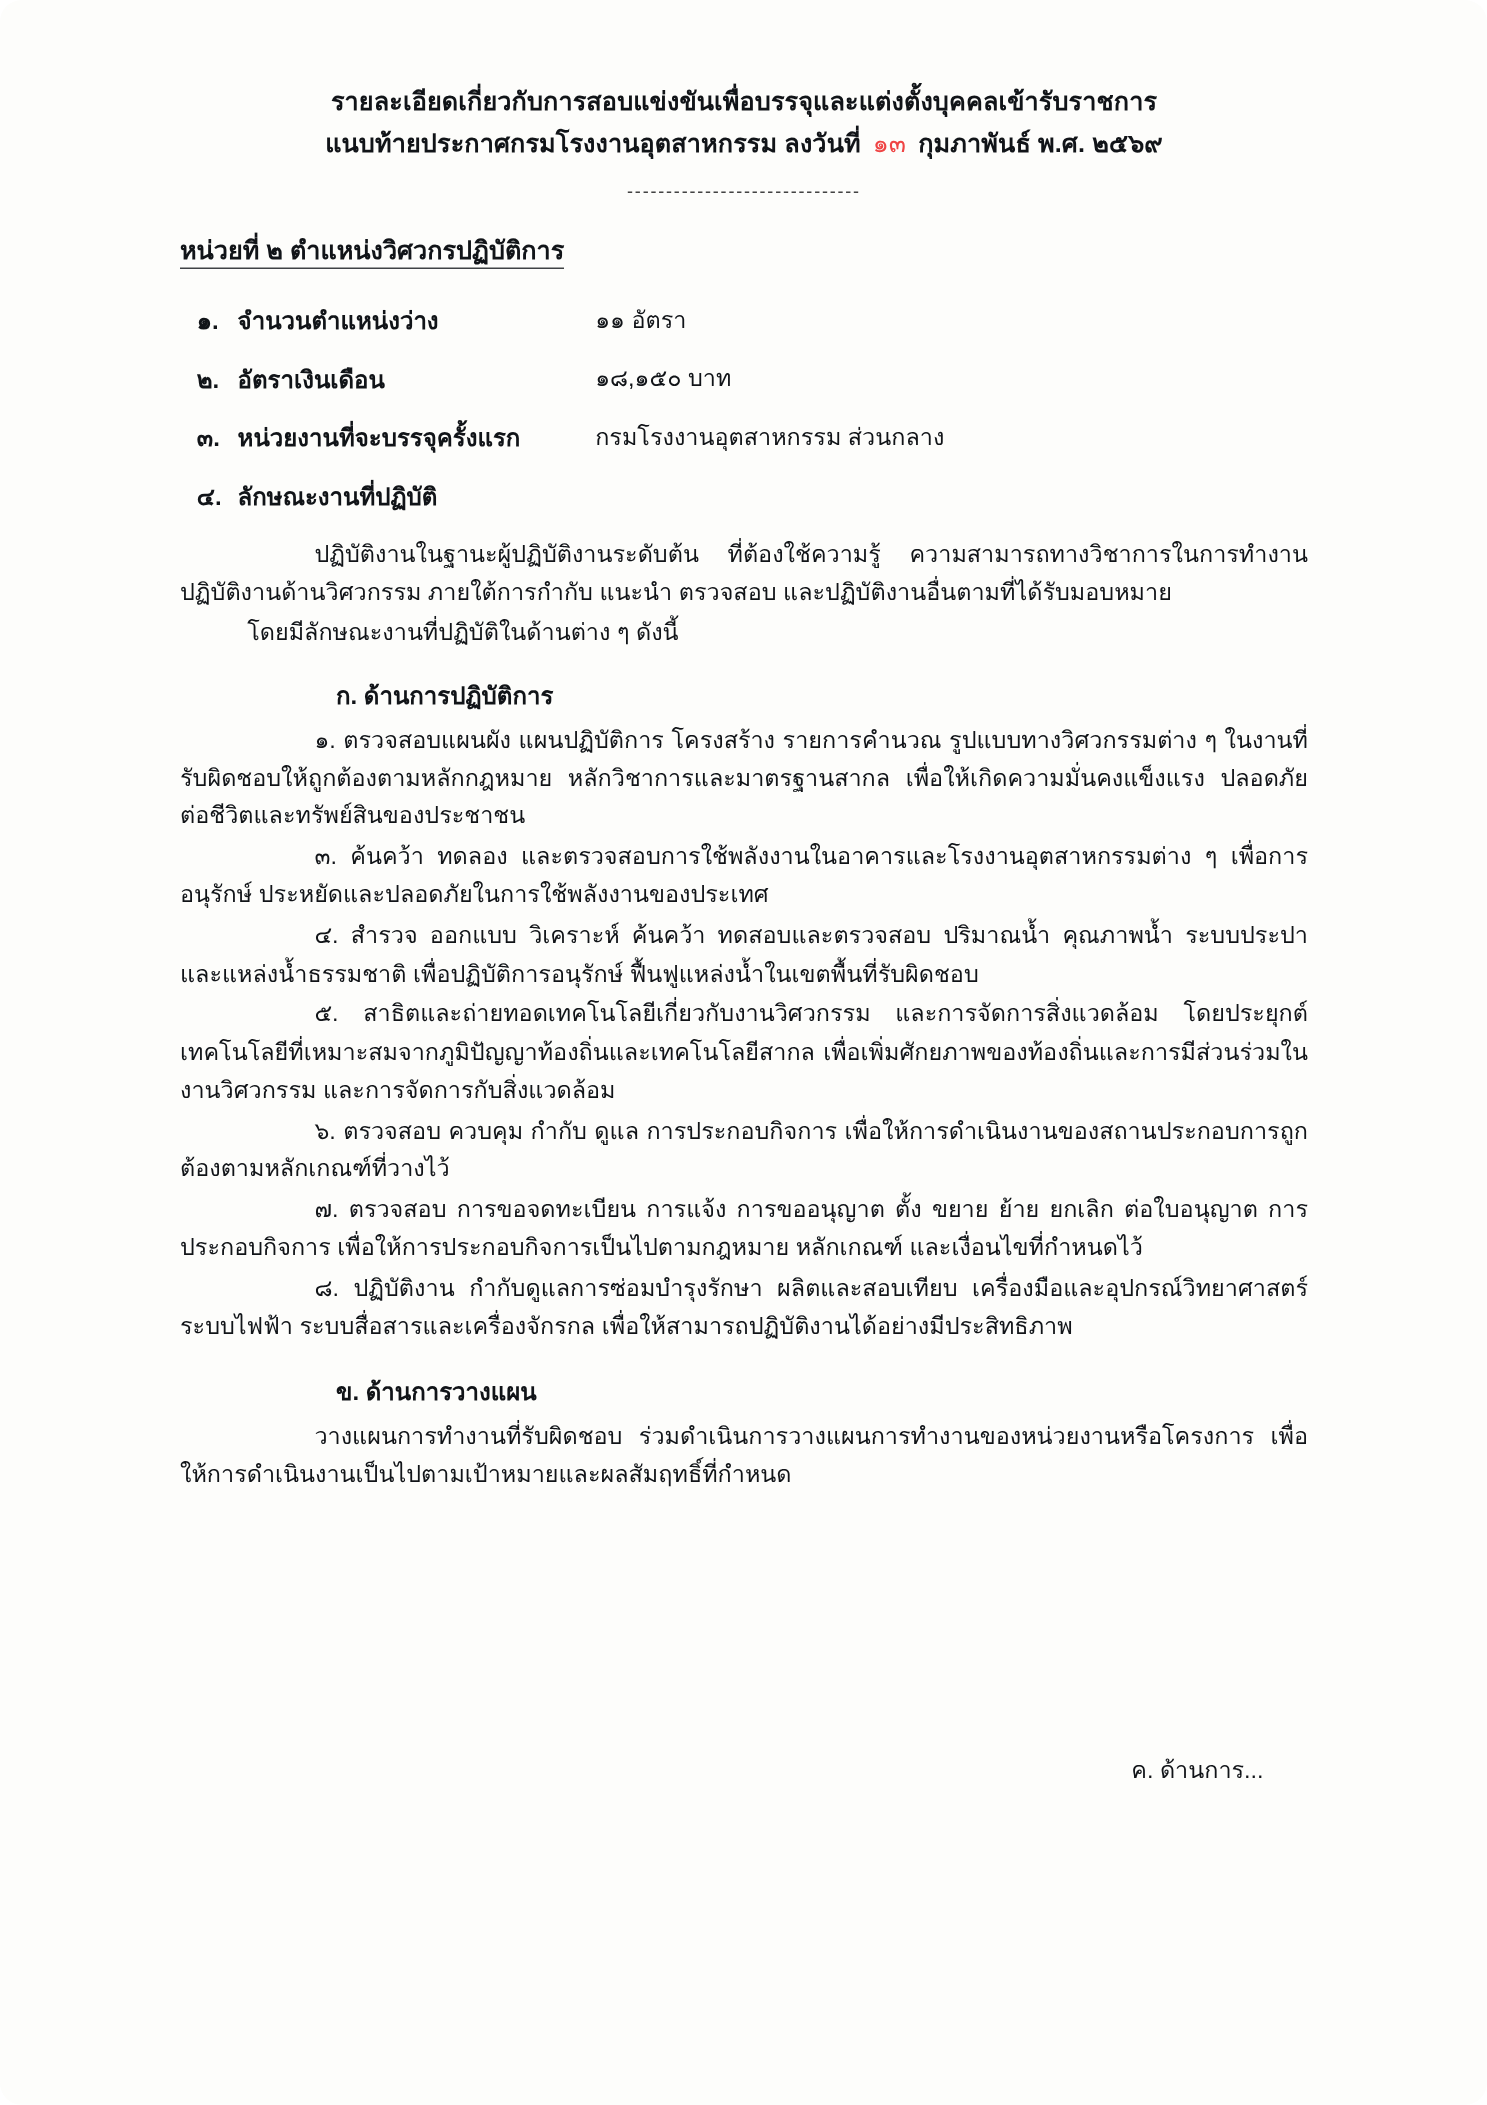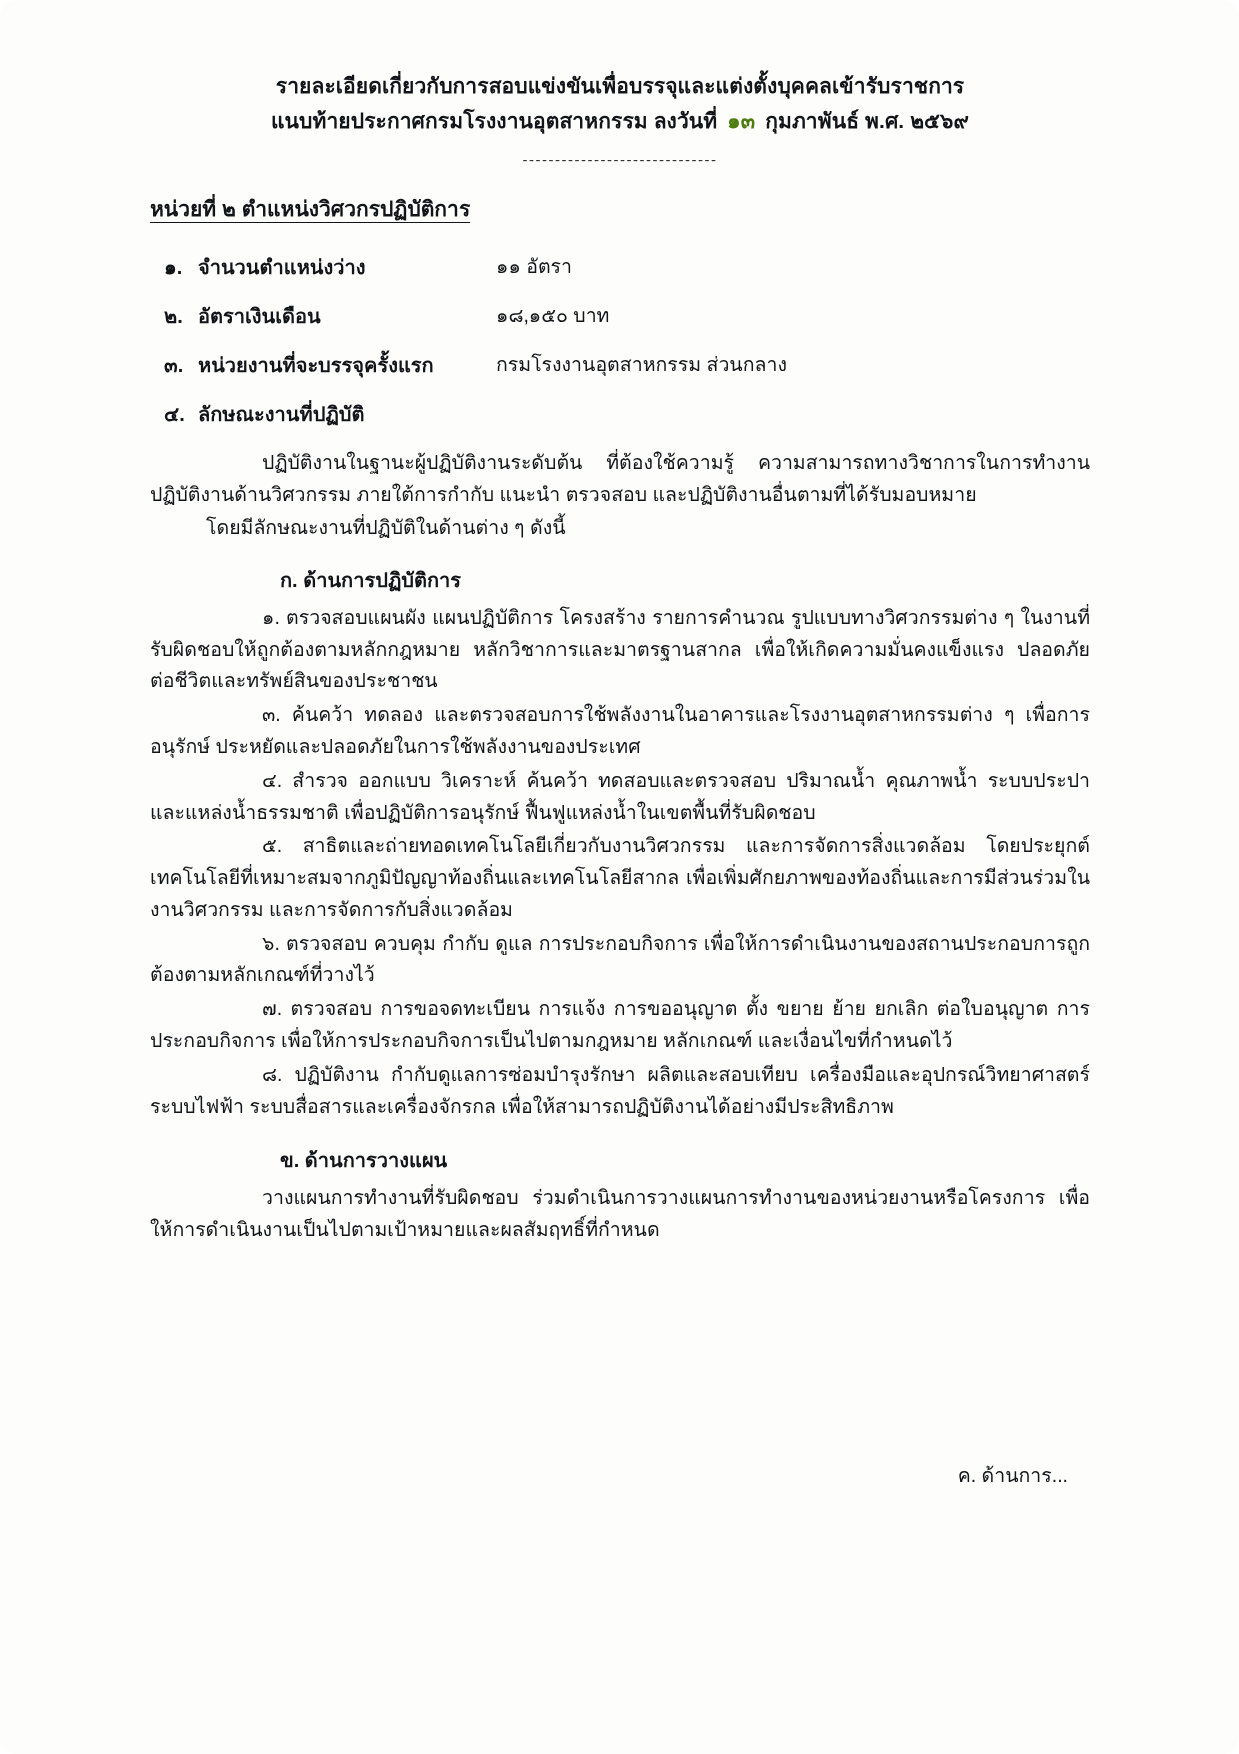--- a/index.html
+++ b/index.html
@@ -31,22 +31,22 @@
     text-align: center;
     font-size: 21px;
     font-weight: 700;
     line-height: 1.55;
     letter-spacing: 0.1px;
   }
   .head-line.second {
     margin-top: 2px;
   }
   .inline-date {
-    color: #4d7c0f;
-    font-weight: 700;
+    color: #ef4444;
+    font-weight: 400;
     padding: 0 10px;
   }
   .dashes {
     text-align: center;
     letter-spacing: 1.5px;
     font-size: 15px;
     color: #333;
     margin-top: 14px;
   }
   .unit-title {
@@ -110,21 +110,21 @@
   }
   .sub-head.tight { margin-top: 22px; }
   .para {
     font-size: 19.5px;
     line-height: 1.63;
     text-align: justify;
     margin: 0;
   }
   .footer-note {
     position: absolute;
-    right: 22px;
+    right: 37px;
     top: 1390px;
     font-size: 19.5px;
     font-weight: 400;
   }
 </style>
 </head>
 <body>
 
 <div class="page">
   <div class="sheet">

